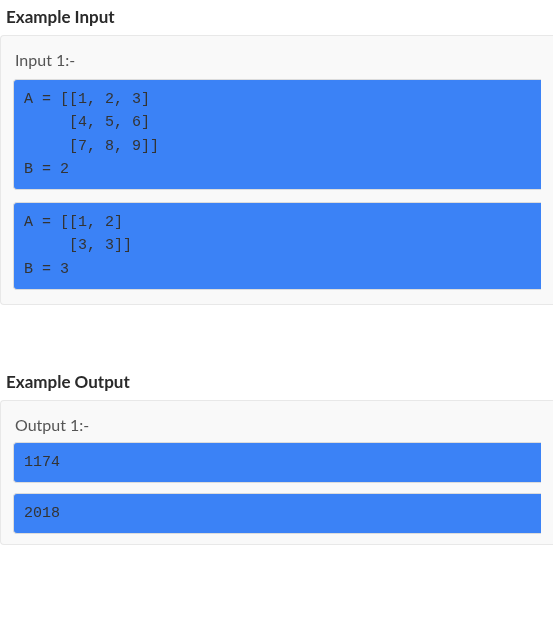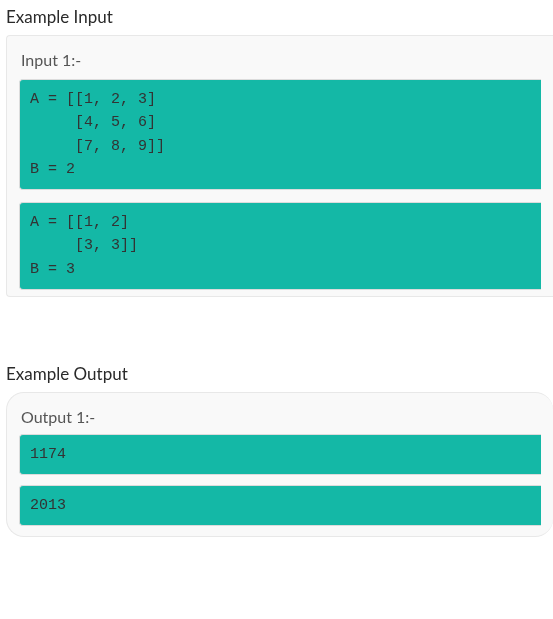--- a/index.html
+++ b/index.html
@@ -12,61 +12,59 @@
       background: #ffffff;
       color: #333;
       width: 553px;
       height: 619px;
       overflow: hidden;
     }
     .section {
       padding: 0;
     }
     .section-heading {
-      font-weight: 400;
+      font-weight: 700;
       font-size: 17px;
       color: #2a2a2a;
       padding: 6px 8px 8px 6px;
     }
     .panel {
       background: #f9f9f9;
       border: 1px solid #e8e8e8;
       border-right: none;
       border-radius: 4px 0 0 4px;
-      margin-left: 6px;
-      padding: 10px 12px 6px 12px;
+      padding: 10px 12px 14px 12px;
     }
     .subhead {
       font-size: 16px;
       color: #555;
       margin: 4px 0 10px 2px;
     }
     .codeblock {
-      background: #14b8a6;
+      background: #3b82f6;
       border: 1px solid #dcdcdc;
       border-right: none;
       border-radius: 4px 0 0 4px;
       padding: 8px 10px;
       font-family: "Consolas", "Menlo", "Courier New", monospace;
       font-size: 15px;
       line-height: 1.55;
       color: #333;
       white-space: pre;
       overflow: hidden;
       margin-bottom: 12px;
     }
     .codeblock:last-child {
       margin-bottom: 0;
     }
     .gap {
       height: 60px;
     }
     .output-panel {
       padding-bottom: 10px;
-      border-radius: 18px;
     }
     .output-sub {
       margin-bottom: 8px;
       margin-top: 4px;
     }
     .output-code {
       margin-bottom: 10px;
     }
   </style>
 </head>
@@ -86,15 +84,15 @@
   </div>
 </div>
 
 <div class="gap"></div>
 
 <div class="section">
   <div class="section-heading">Example Output</div>
   <div class="panel output-panel">
     <div class="subhead output-sub">Output 1:-</div>
     <div class="codeblock output-code">1174</div>
-    <div class="codeblock output-code">2013</div>
+    <div class="codeblock output-code">2018</div>
   </div>
 </div>
 
 </body></html>

